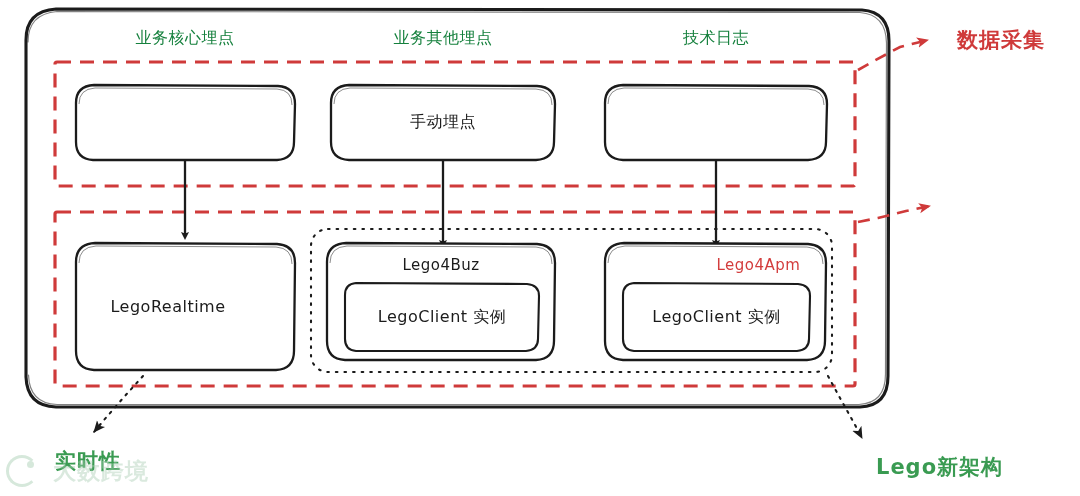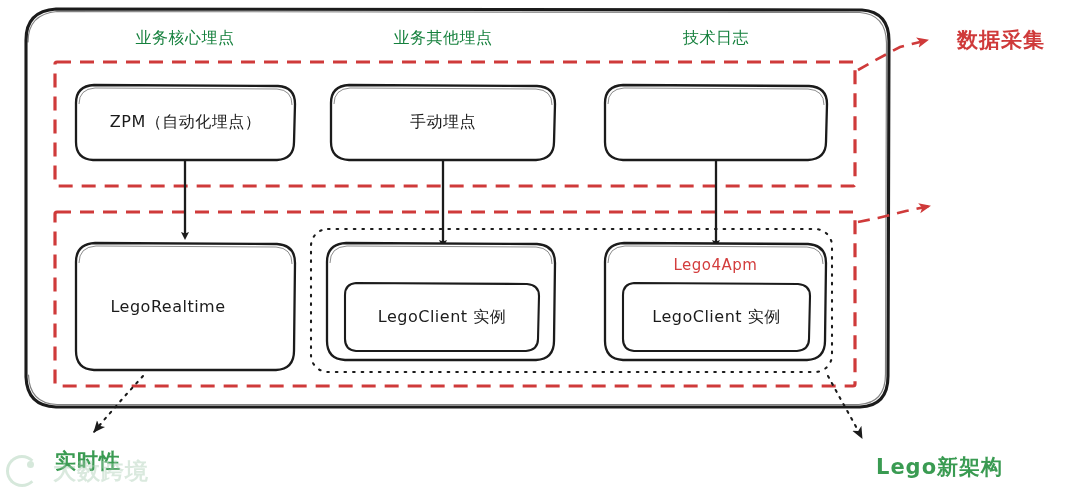--- a/index.html
+++ b/index.html
@@ -203,28 +203,28 @@
     </g>
     <g>
       <path d="M828,376 L840,398 L854,423 L862,438" fill="none" stroke="#1b1b1b" stroke-width="2.1" stroke-dasharray="2 6" stroke-linecap="round" marker-end="url(#arrowDot)"></path>
     </g>
   </svg>
 
   <div class="node-label hand col-header" style="left:110px; top:26px; width:150px; height:24px;">业务核心埋点</div>
   <div class="node-label hand col-header" style="left:368px; top:26px; width:150px; height:24px;">业务其他埋点</div>
   <div class="node-label hand col-header" style="left:641px; top:26px; width:150px; height:24px;text-align:center;">技术日志</div>
 
-  <div class="node-label hand box-text" style="left:76px; top:85px; width:219px; height:75px;">ZPM（自动化埋点）</div>
   <div class="node-label hand box-text" style="left:331px; top:85px; width:224px; height:75px;">手动埋点</div>
 
   <div class="node-label hand box-text" style="left:76px; top:243px; width:184px; height:127px;">LegoRealtime</div>
 
+  <div class="node-label hand box-text-sm" style="left:327px; top:249px; width:228px; height:32px;">Lego4Buz</div>
   <div class="node-label hand box-text" style="left:345px; top:283px; width:194px; height:68px;">LegoClient 实例</div>
 
-  <div class="node-label hand box-text-sm red-text" style="left:605px; top:249px; width:221px; height:32px;">Lego4Apm</div>
+  <div class="node-label hand box-text-sm red-text" style="left:605px; top:249px; width:221px; height:32px;padding-left:43px;">Lego4Apm</div>
   <div class="node-label hand box-text" style="left:623px; top:283px; width:187px; height:68px;">LegoClient 实例</div>
 
   <div class="annot-red" style="left:957px; top:26px;">数据采集</div>
 
   <div class="annot-green" style="left:18px; top:447px;margin-left:37px;">实时性</div>
   <div class="annot-green" style="left:876px; top:453px;">Lego新架构</div>
 
   <div class="watermark">
     <div class="watermark-mark"></div>
     <div class="watermark-text">大数跨境</div>

